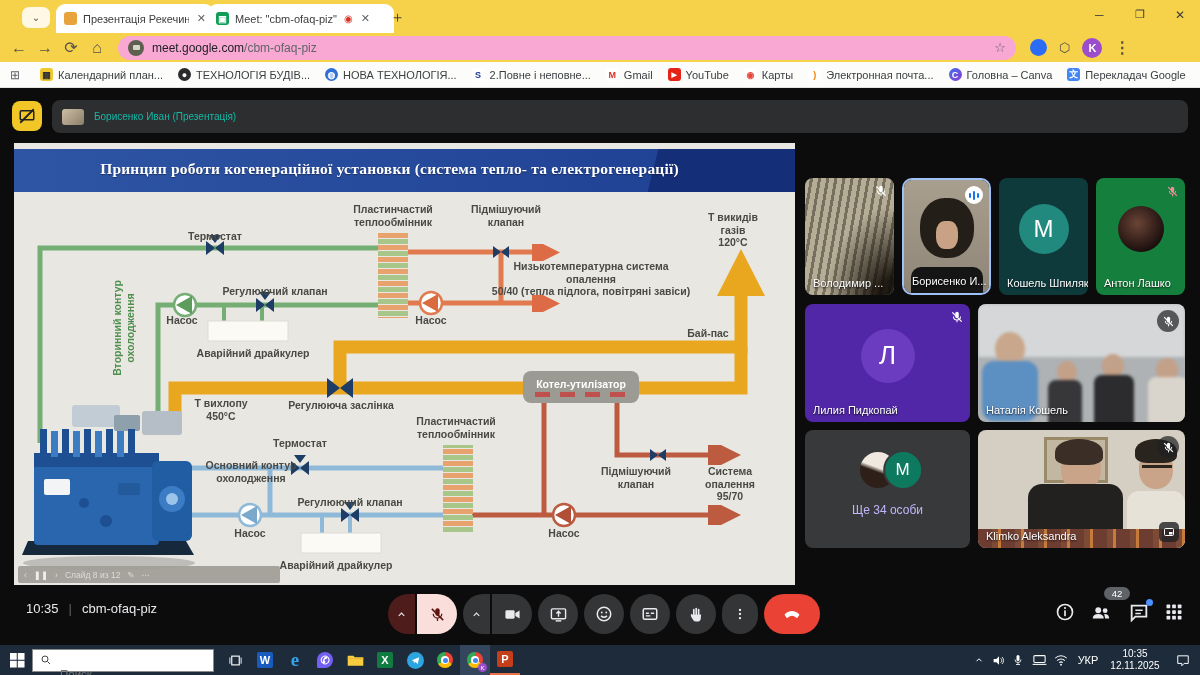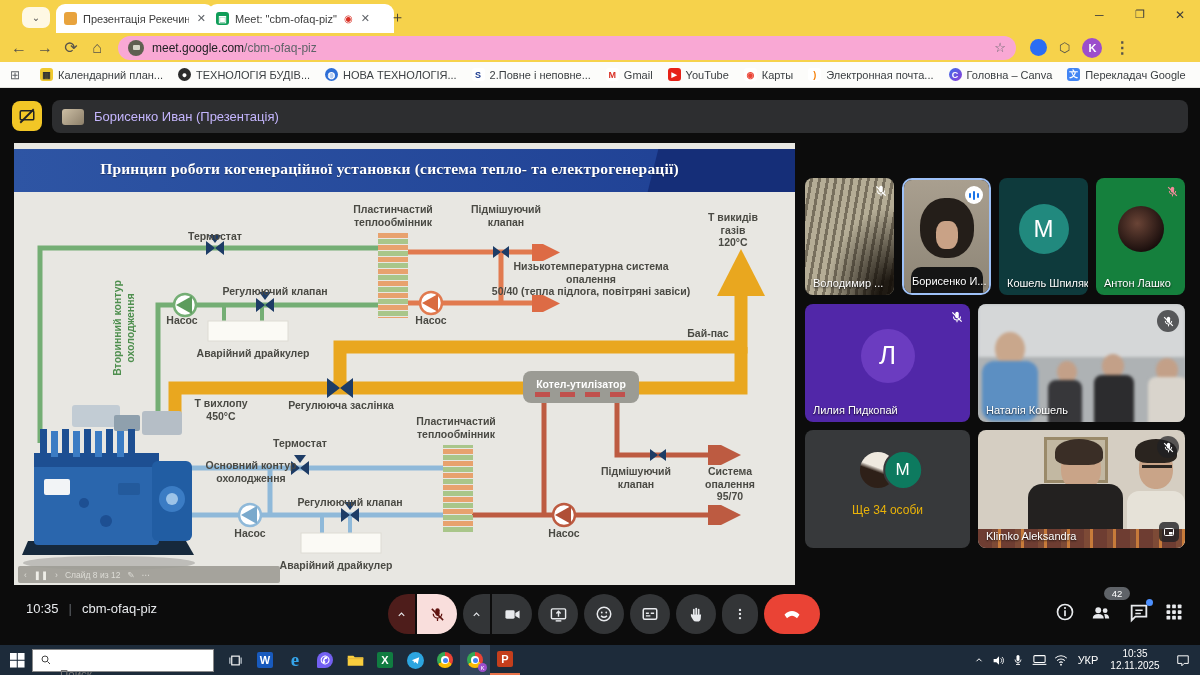--- a/index.html
+++ b/index.html
@@ -136,21 +136,21 @@
   <div id="meet">
 
     <div class="abs" style="left:12px;top:13px;width:30px;height:30px;background:#f2c626;border-radius:8px;display:flex;align-items:center;justify-content:center;">
       <svg width="18" height="18" viewBox="0 0 24 24">
           <rect x="3" y="5" width="18" height="12" rx="1.5" fill="none" stroke="#202124" stroke-width="2"></rect>
           <path d="M3,21 L21,3" stroke="#202124" stroke-width="2.4"></path>
         </svg>
     </div>
     <div class="abs" style="left:52px;top:12px;width:1136px;height:33px;background:#2d2e30;border-radius:8px;display:flex;align-items:center;padding-left:10px;box-sizing:border-box;">
       <span style="width:22px;height:16px;border-radius:3px;background:linear-gradient(135deg,#cdbfa5,#8c7f6a);margin-right:10px;"></span>
-      <span style="color:#c4b5fd;font-size:13px;">Борисенко Иван (Презентація)</span>
+      <span style="color:#14b8a6;font-size:10px;">Борисенко Иван (Презентація)</span>
     </div>
 
     <div id="slide">
       <div id="banner">
         <div class="dk"></div>
         <span class="t">Принцип роботи когенераційної установки (система тепло- та електрогенерації)</span>
       </div>
 
       <svg class="abs" style="left:0;top:0;" width="781" height="442" viewBox="0 0 781 442">
         <defs>
@@ -347,21 +347,21 @@
             <path d="M6 11a6 6 0 0 0 12 0 M12 17v4" stroke="#fff" stroke-width="1.8" fill="none"></path>
             <path d="M4 4l16 16" stroke="#fff" stroke-width="2.2"></path>
           </svg>
         </span>
       <span class="tname">Наталія Кошель</span>
     </div>
 
     <div class="tile" style="left:805px;top:342px;width:165px;height:118px;background:#37393b;">
       <span class="abs" style="left:50%;top:34%;transform:translate(-78%,-50%);width:36px;height:36px;border-radius:50%;background:linear-gradient(200deg,#efe9df 45%,#2e2018 55%);"></span>
       <span class="abs" style="left:50%;top:34%;transform:translate(-12%,-50%);width:36px;height:36px;border-radius:50%;background:#0d7a5f;border:2px solid #37393b;color:#fff;display:flex;align-items:center;justify-content:center;font-size:17px;">M</span>
-      <span class="abs" style="left:50%;top:62%;transform:translateX(-50%);color:#eab308;font-size:12px;white-space:nowrap;">Ще 34 особи</span>
+      <span class="abs" style="left:50%;top:62%;transform:translateX(-50%);color:#c4b5fd;font-size:12px;white-space:nowrap;">Ще 34 особи</span>
     </div>
     <div class="tile" style="left:978px;top:342px;width:207px;height:118px;background:#d5cec2;">
       <div class="abs" style="inset:0;">
         <div class="abs" style="left:32%;top:6%;width:58px;height:40px;background:#c2b8a2;border:3px solid #9a8a6a;"></div>
         <div class="abs" style="left:40%;top:14%;width:40px;height:44px;background:#c9a488;border-radius:46%;"></div>
         <div class="abs" style="left:37%;top:8%;width:48px;height:26px;background:#3a2e26;border-radius:50% 50% 30% 30%;"></div>
         <div class="abs" style="left:24%;top:46%;width:46%;height:54%;background:#232120;border-radius:14px 14px 0 0;"></div>
         <div class="abs" style="left:78%;top:16%;width:34px;height:40px;background:#c9a488;border-radius:46%;"></div>
         <div class="abs" style="left:76%;top:8%;width:42px;height:24px;background:#2a241f;border-radius:50% 50% 30% 30%;"></div>
         <div class="abs" style="left:79%;top:30%;width:30px;height:3px;background:#2a241f;"></div>

